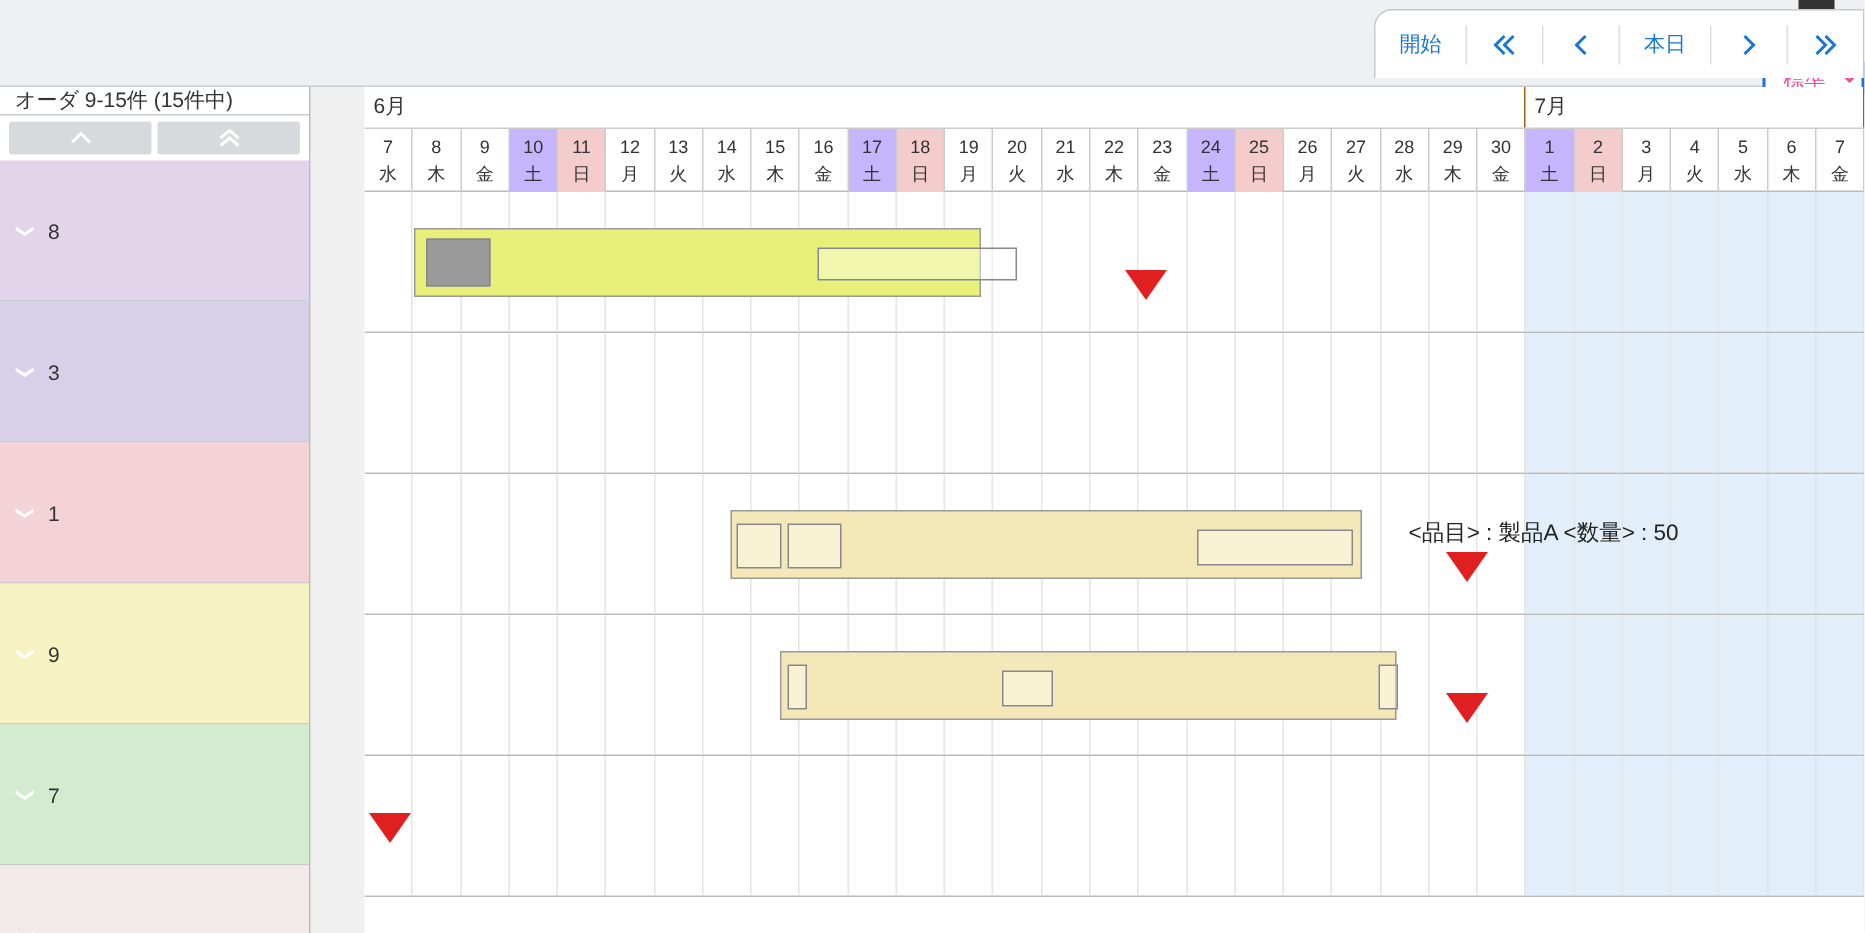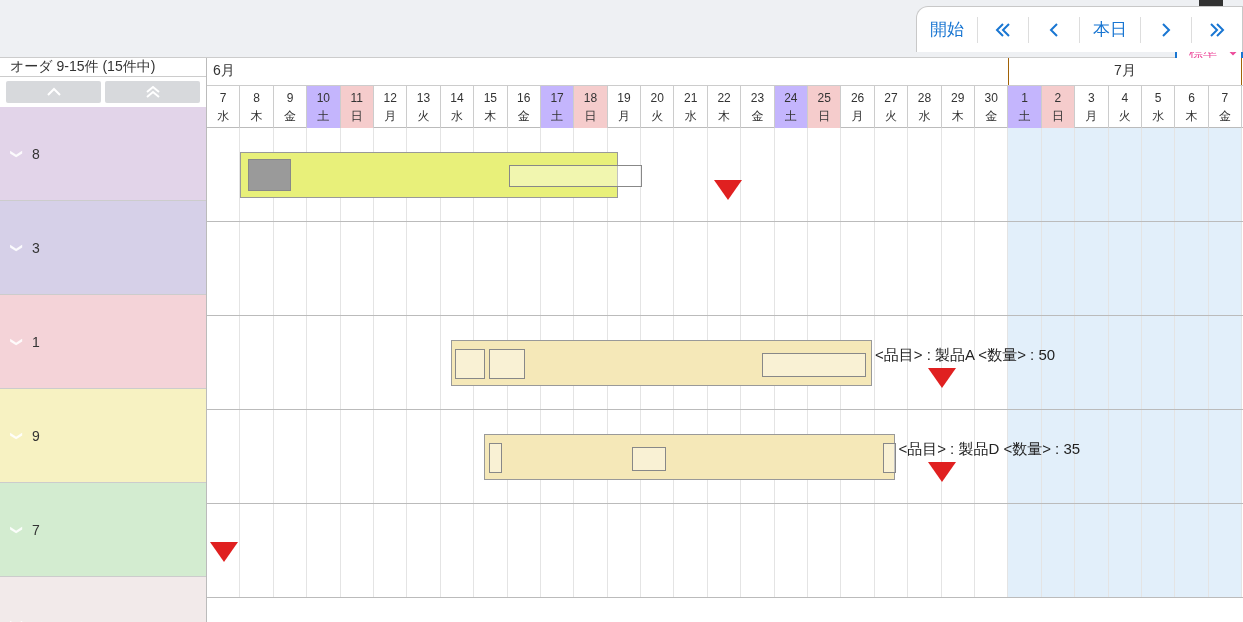--- a/index.html
+++ b/index.html
@@ -6,27 +6,27 @@
 body { font-family: "Meiryo", sans-serif; font-size: 13px; background: #f0f0f0; color: #333; width: 1243px; height: 622px; overflow: hidden; position: relative; }
 
 
 .topbar { display: flex; align-items: flex-end; height: 58px; background: #eef0f3; border-bottom: 1px solid #ccc; position: relative; flex-direction: column; }
 .menu-icon { width: 24px; height: 18px; margin: 0 20px 0 28px; cursor: pointer; display: flex; flex-direction: column; justify-content: space-between; }
 .menu-icon span { display: block; height: 2px; background: #333; }
 .year { font-size: 24px; color: #333; margin-right: 18px; }
 .mode-select { border: 2px solid #1976d2; border-radius: 4px; font-size: 14px; padding: 3px 8px; color: #ec4899; background: #fff; }
 
 .nav-panel { position: absolute; right: 0; top: 6px; height: 46px; display: flex; align-items: center; background: #fff; border: 1px solid #c8c8c8; border-top-left-radius: 12px; border-bottom: none; }
-.nav-btn { width: 50px; height: 40px; display: flex; align-items: center; justify-content: center; cursor: pointer; color: #1976d2; font-size: 17px; }
+.nav-btn { width: 50px; height: 40px; display: flex; align-items: center; justify-content: center; cursor: pointer; color: #1976d2; font-size: 14px; }
 .nav-btn.today { width: 60px; }
 .nav-btn.start { width: 60px; }
 .nav-sep { width: 1px; height: 26px; background: #ddd; }
 
 
-.main { display: flex; height: calc(622px - 58px); }
+.main { display: flex; height: calc(622px - 58px); gap: 36px; }
 .sidebar { width: 207px; background: #fff; border-right: 1px solid #bbb; display: flex; flex-direction: column; }
 .sidebar-header { height: 40px; padding: 0 10px; display: flex; align-items: center; border-bottom: 1px solid #ccc; font-size: 14px; }
 .sidebar-btns { display: flex; gap: 4px; padding: 4px 6px; }
 .sidebar-scroll-btn { flex: 1; height: 22px; background: #d7d9dc; display: flex; align-items: center; justify-content: center; cursor: pointer; color: #fff; border-radius: 2px; }
 .order-row { height: 94px; display: flex; align-items: center; padding-left: 10px; border-bottom: 1px solid #ccc; position: relative; }
 .order-row .chev { color: rgba(255,255,255,0.9); font-size: 12px; margin-right: 8px; width: 14px; text-align: center; }
 .order-row .num { font-size: 14px; color: #333; }
 .bg-purple  { background: #e2d4e9; }
 .bg-lilac   { background: #d6d0e8; }
 .bg-pink    { background: #f4d3d8; }
@@ -143,21 +143,21 @@
           <span class="chev" style="transform: rotate(90deg);">❯</span>
           <span class="num"></span>
         </div>
       </div>
   </div>
 
   <div class="gantt">
     <div class="timeline-header">
       <div class="month-row" id="month-row">
           <div class="month-cell" style="width: 801.6px;">6月</div>
-          <div class="month-cell" style="width: 233.8px; text-align: center;">7月</div>
+          <div class="month-cell" style="width: 233.8px;">7月</div>
         </div>
       <div class="day-row" id="day-row">
           <div class="day-cell ">7<br>水</div>
           <div class="day-cell ">8<br>木</div>
           <div class="day-cell ">9<br>金</div>
           <div class="day-cell sat">10<br>土</div>
           <div class="day-cell sun">11<br>日</div>
           <div class="day-cell ">12<br>月</div>
           <div class="day-cell ">13<br>火</div>
           <div class="day-cell ">14<br>水</div>
@@ -294,21 +294,21 @@
             <div class="grid-col future"></div>
             <div class="grid-col future"></div>
             <div class="grid-col future"></div>
             <div class="grid-col future"></div>
           </div>
           <div class="bar cream" style="left: 243.82px; width: 420.84px;">
             <div class="sub" style="left: 3.34px; width: 30.06px; top: 8px; height: 30px;"></div>
             <div class="sub" style="left: 36.74px; width: 36.74px; top: 8px; height: 30px;"></div>
             <div class="sub" style="left: 310.62px; width: 103.54px; top: 12px; height: 24px;"></div>
           </div>
-          <div class="bar-label" style="left: 668px;">&lt;品目&gt; : 製品A &lt;数量&gt; : 50</div>
+          <div class="bar-label" style="left: 696px;">&lt;品目&gt; : 製品A &lt;数量&gt; : 50</div>
           <div class="marker" style="left: 720.8px; top: 52px;"></div>
         </div>
         <div class="gantt-row">
           <div class="grid-cols">
             <div class="grid-col"></div>
             <div class="grid-col"></div>
             <div class="grid-col"></div>
             <div class="grid-col"></div>
             <div class="grid-col"></div>
             <div class="grid-col"></div>
@@ -336,21 +336,20 @@
             <div class="grid-col future"></div>
             <div class="grid-col future"></div>
             <div class="grid-col future"></div>
             <div class="grid-col future"></div>
           </div>
           <div class="bar cream" style="left: 277.22px; width: 410.82px;">
             <div class="sub" style="left: 3.34px; width: 13.36px; top: 8px; height: 30px;"></div>
             <div class="sub" style="left: 146.96px; width: 33.4px; top: 12px; height: 24px;"></div>
             <div class="sub" style="left: 397.46px; width: 13.36px; top: 8px; height: 30px;"></div>
           </div>
-          <div class="bar-label" style="left: 691.38px;">&lt;品目&gt; : 製品D &lt;数量&gt; : 35</div>
           <div class="marker" style="left: 720.8px; top: 52px;"></div>
         </div>
         <div class="gantt-row">
           <div class="grid-cols">
             <div class="grid-col"></div>
             <div class="grid-col"></div>
             <div class="grid-col"></div>
             <div class="grid-col"></div>
             <div class="grid-col"></div>
             <div class="grid-col"></div>

